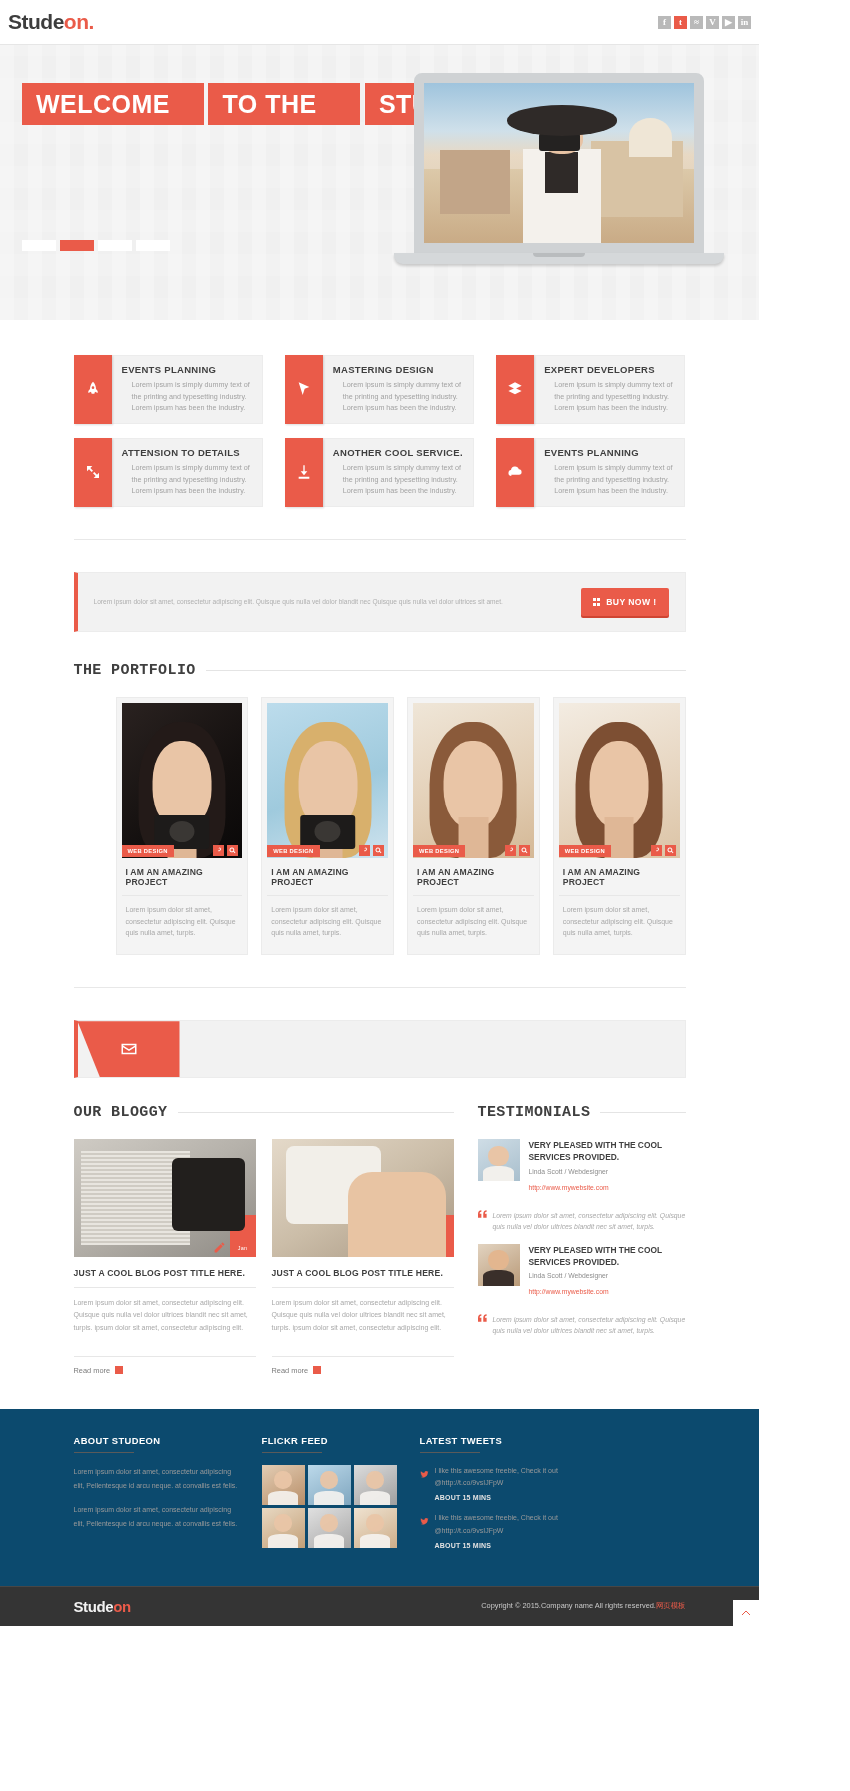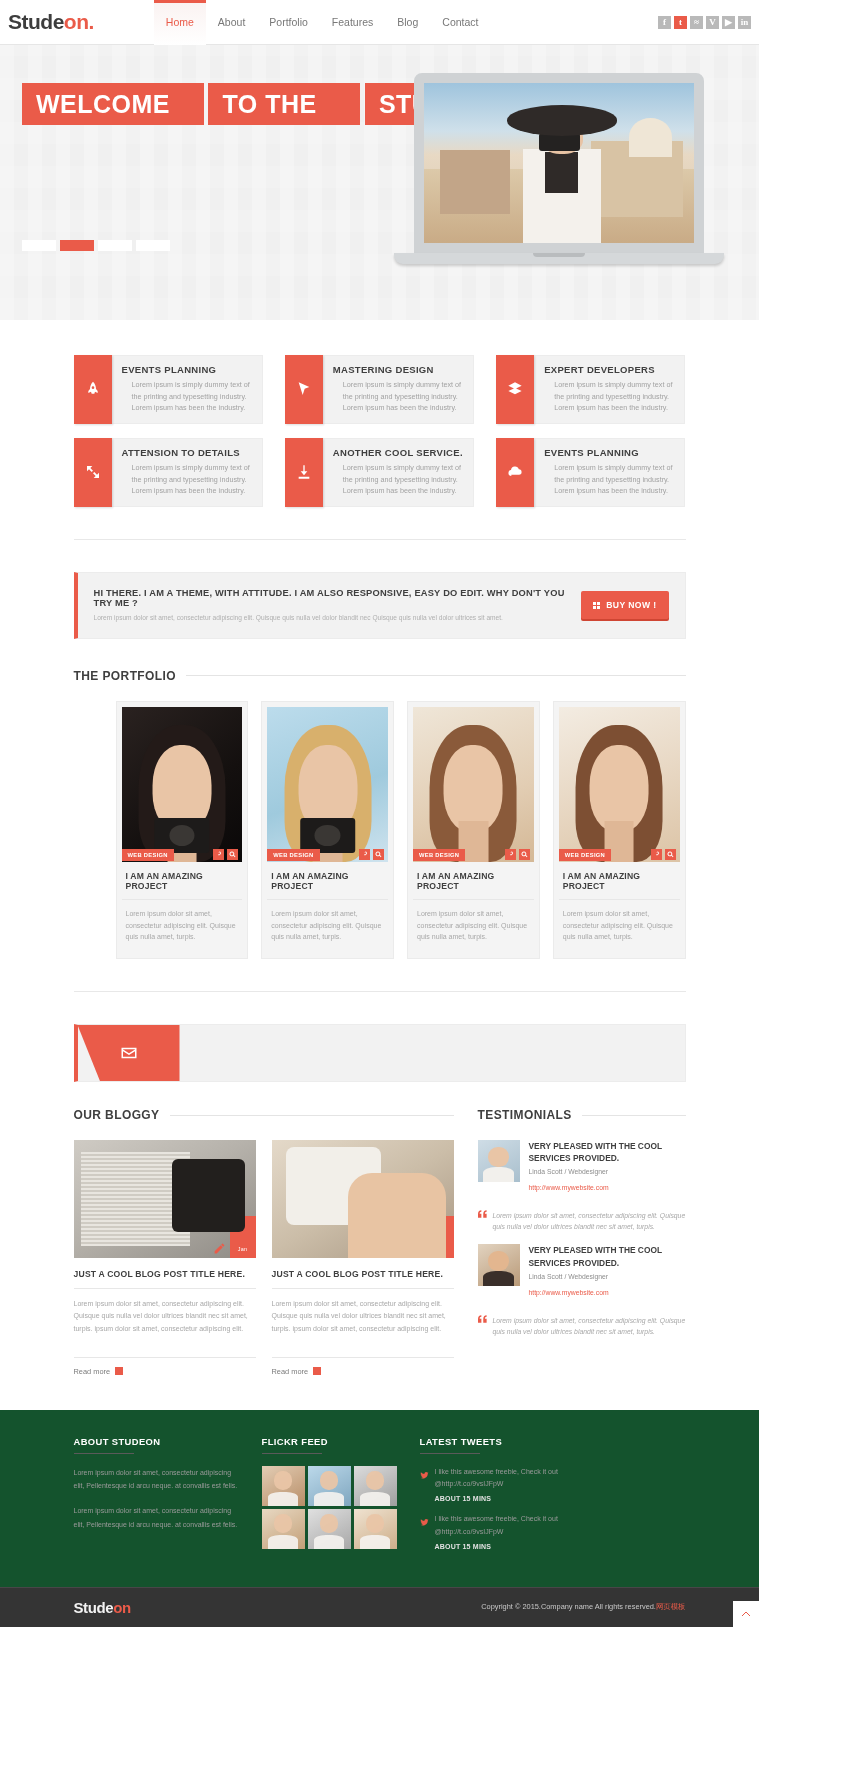--- a/index.html
+++ b/index.html
@@ -179,23 +179,23 @@
   .grid-ico {
     display: grid; grid-template-columns: 3px 3px; gap: 1.5px;
   }
   .grid-ico span { width: 3px; height: 3px; background: #fff; display: block; }
 
   
   .sec-head {
     display: flex; align-items: center; gap: 10px; margin-bottom: 18px;
   }
   .sec-head h2 {
-    font-size: 12px; font-weight: bold; color: #3f3f3f;
+    font-size: 15px; font-weight: bold; color: #3f3f3f;
     letter-spacing: .4px; text-transform: uppercase;
-    font-family: Liberation Sans, sans-serif;
+    font-family: Liberation Mono, monospace;
   }
   .sec-head .rule { flex: 1; height: 1px; background: #e4e4e4; }
 
   
   .pf-grid { display: grid; grid-template-columns: repeat(4,1fr); gap: 13px; padding-left: 42px; }
   .pf {
     background: #f4f4f4; border: 1px solid #ebebeb; padding: 5px;
   }
   .pf-img {
     height: 155px; position: relative; overflow: hidden; background: #222;
@@ -330,21 +330,21 @@
   .tst-name { font-size: 6.8px; color: #8d8d8d; margin-bottom: 1px; }
   .tst-url { font-size: 6.8px; color: #ea5b49; text-decoration: none; }
   .tst-quote {
     display: flex; gap: 6px; margin: 7px 0 0 0;
   }
   .tst-q-ico { color: #ea5b49; font-size: 10px; line-height: 1; flex: none; }
   .tst-q-ico svg { width: 9px; height: 8px; fill: #ea5b49; }
   .tst-quote p { font-size: 6.8px; line-height: 1.62; color: #a8a8a8; font-style: italic; }
 
   
-  .footer { background: #14532d; padding: 26px 0 0 0; margin-top: 34px; }
+  .footer { background: #0c4a6e; padding: 26px 0 0 0; margin-top: 34px; }
   .f-grid {
     display: grid; grid-template-columns: 170px 140px 160px 1fr; gap: 18px;
     padding-bottom: 26px;
   }
   .f-h {
     font-size: 9.4px; font-weight: bold; color: #fff; letter-spacing: .4px;
     text-transform: uppercase; padding-bottom: 7px; margin-bottom: 12px;
     position: relative;
   }
   .f-h::after{content:"";position:absolute;left:0;bottom:0;width:60px;height:1px;background:#5a5a5a;}
@@ -389,28 +389,20 @@
 </head>
 <body>
 
 <div class="page">
 
   <div class="header">
     <div class="header-inner">
       <div class="logo">
         <span>Stude</span><span class="accent">on.</span>
       </div>
-      <div class="nav">
-        <a href="#" class="active">Home</a>
-        <a href="#">About</a>
-        <a href="#">Portfolio</a>
-        <a href="#">Features</a>
-        <a href="#">Blog</a>
-        <a href="#">Contact</a>
-      </div>
       <div class="social">
         <i class="fb">f</i>
         <i class="tw">t</i>
         <i>≈</i>
         <i>V</i>
         <i>▶</i>
         <i>in</i>
       </div>
     </div>
   </div>
@@ -523,21 +515,20 @@
           <div class="srv-desc">Lorem ipsum is simply dummy text of the printing and typesetting industry. Lorem ipsum has been the industry.</div>
         </div>
       </div>
 
     </div>
 
     <div class="divider"></div>
 
     <div class="cta">
       <div class="cta-text">
-        <div class="cta-title">HI THERE. I AM A THEME, WITH ATTITUDE. I AM ALSO RESPONSIVE, EASY DO EDIT. WHY DON'T YOU TRY ME ?</div>
         <div class="cta-sub">Lorem ipsum dolor sit amet, consectetur adipiscing elit. Quisque quis nulla vel dolor blandit nec Quisque quis nulla vel dolor ultrices sit amet.</div>
       </div>
       <button class="cta-btn">
         <span class="grid-ico">
             <span></span>
             <span></span>
             <span></span>
             <span></span>
           </span>
         <span>BUY NOW !</span>

